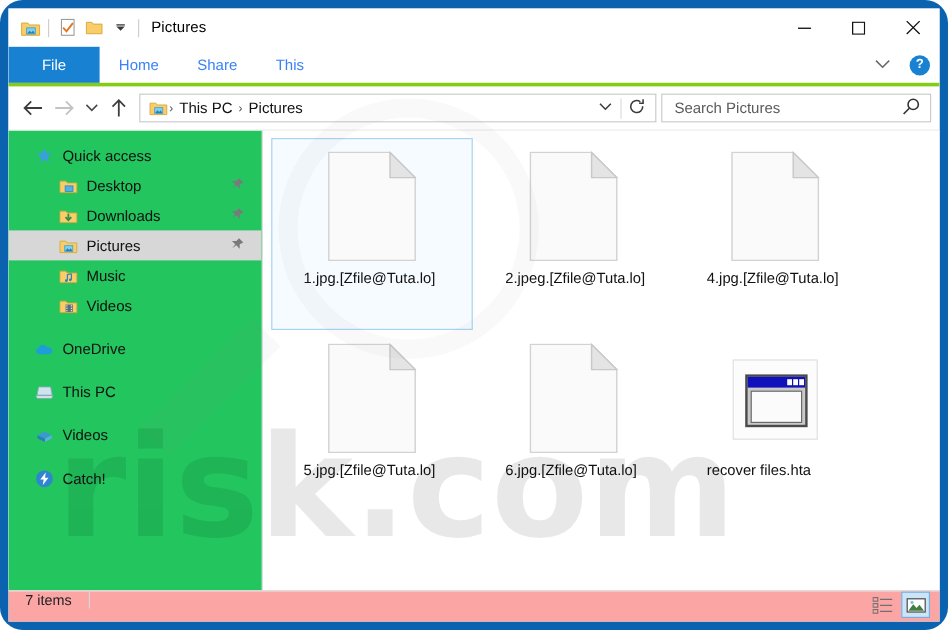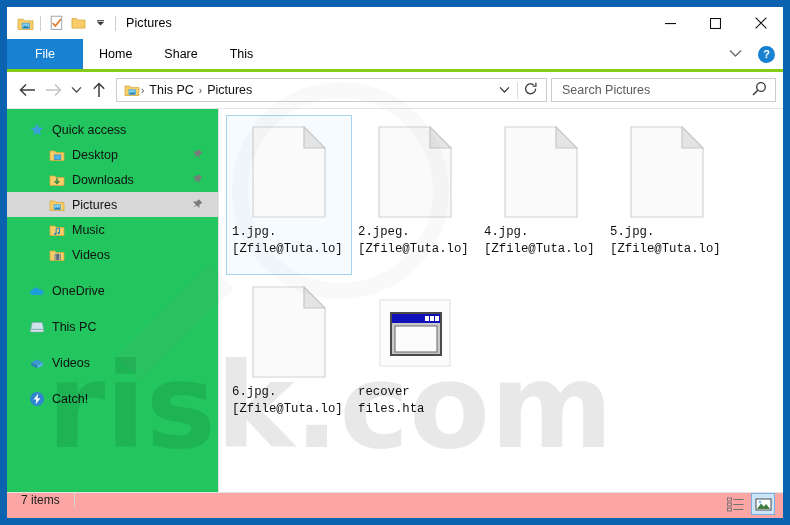--- a/index.html
+++ b/index.html
@@ -8,20 +8,21 @@
     overflow: hidden;
     background: #ffffff;
     font-family: "Liberation Sans", sans-serif;
   }
   #window-frame {
     position: absolute; left: 0; top: 0;
     width: 790px; height: 525px;
     background: #0b63b0;
     box-sizing: border-box;
     padding: 7px 7px 18px 7px;
+    border-radius: 19px;
   }
   #window-body {
     position: relative;
     width: 776px; height: 511px;
     background: #ffffff;
     overflow: hidden;
   }
 
   
   #titlebar {
@@ -48,21 +49,21 @@
   
   #ribbon {
     position: relative;
     height: 30px;
     background: #ffffff;
     display: flex; align-items: flex-start;
     border-bottom: 3px solid #84cc16;
   }
   .tab {
     display: flex; align-items: center; justify-content: center;
-    font-size: 12.5px; color: #000000; height: 30px;
+    font-size: 12.5px; color: #3b82f6; height: 30px;
     padding: 0 16px; cursor: default;
   }
   .tab.file {
     background: #1981d2; color: #ffffff; min-width: 44px;
   }
   .ribbon-right { position: absolute; right: 4px; top: 0; height: 30px; display: flex; align-items: center; gap: 10px; }
   .chev-down { font-size: 12px; color: #5a5a5a; padding: 0 6px; }
   .help-btn {
     width: 17px; height: 17px; border-radius: 50%;
     background: #1981d2; color: #fff; font-size: 11px;
@@ -138,26 +139,25 @@
     transform: rotate(45deg);
   }
 
   #content {
     flex: 1; position: relative; overflow: hidden;
     background: #ffffff;
     padding: 6px 0 0 7px;
   }
   .grid { display: flex; flex-wrap: wrap; align-content: flex-start; }
   .tile {
-    width: 126px; height: 160px;
+    width: 168px; height: 160px;
     display: flex; flex-direction: column; align-items: center;
     padding-top: 8px; box-sizing: border-box;
     border: 1px solid transparent;
     position: relative;
-    font-family: Liberation Mono, monospace;
   }
   .tile.selected { border-color: #a8d4f0; background: rgba(205,232,255,.18); }
   .tile-ico { width: 96px; height: 96px; display: flex; align-items: center; justify-content: center; }
   .tile-label {
     font-size: 12.3px; color: #111; line-height: 17px;
     width: 126px; text-align: left; word-break: break-word;
     margin-top: 4px; padding-left: 6px; box-sizing: border-box;
   }
 
   

